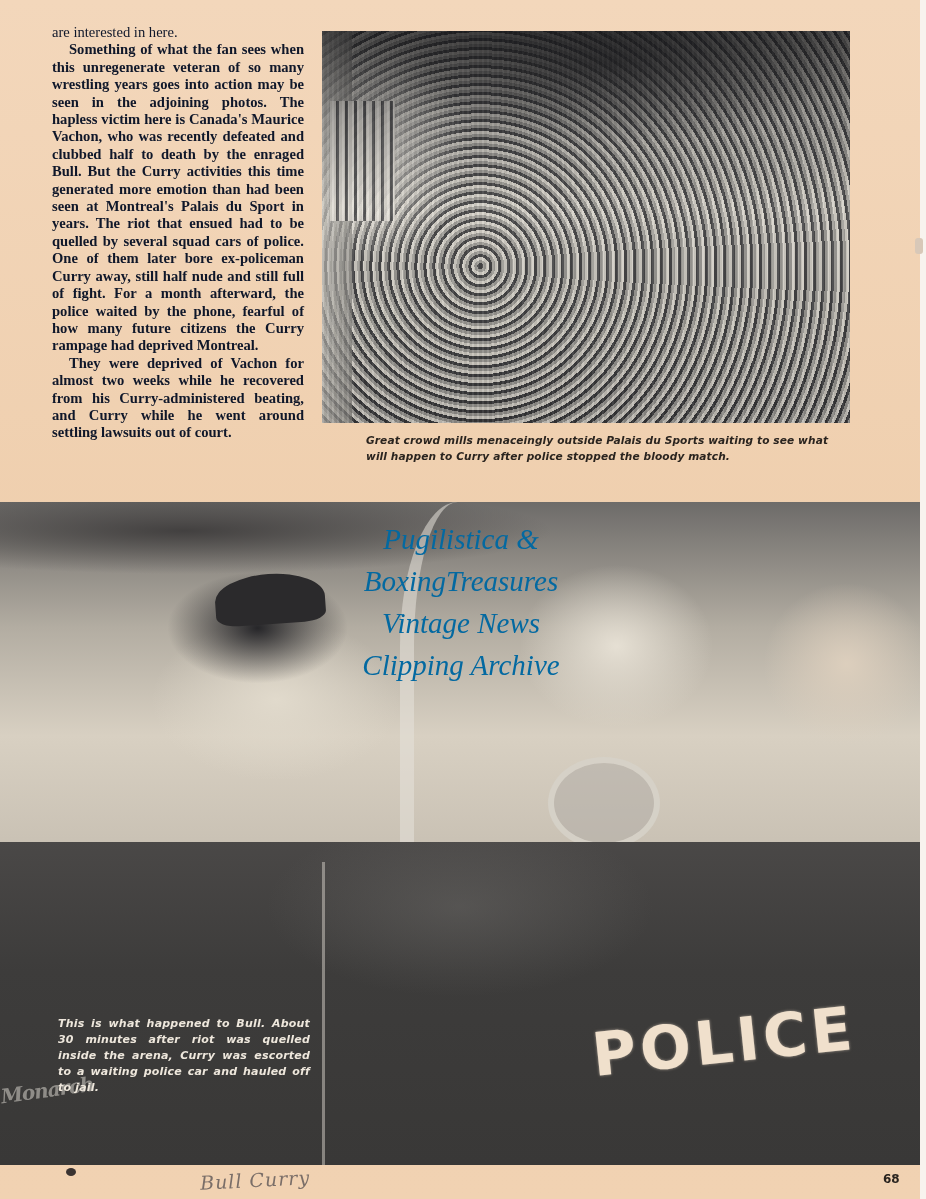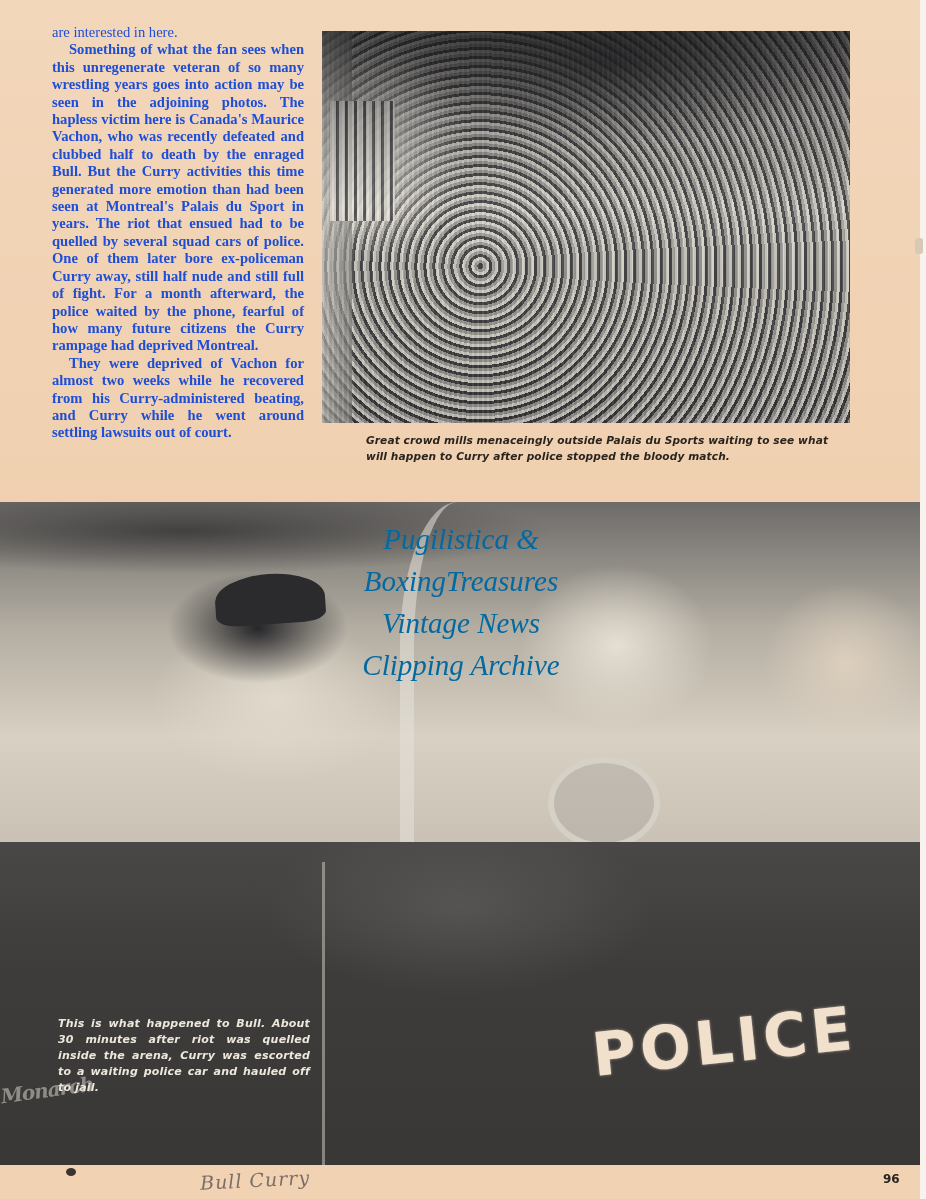--- a/index.html
+++ b/index.html
@@ -29,21 +29,21 @@
     }
     
     .article {
       position: absolute;
       left: 52px;
       top: 24px;
       width: 252px;
       font-family: "Liberation Serif", serif;
       font-size: 14.6px;
       line-height: 17.4px;
-      color: #1d4ed8;
+      color: #0f172a;
       text-align: justify;
     }
     .article p {
       margin: 0;
     }
     .article p.indent {
       text-indent: 17px;
       font-weight: bold;
     }
     
@@ -281,13 +281,13 @@
 
 <div class="watermark">
   <div>Pugilistica &amp;</div>
   <div>BoxingTreasures</div>
   <div>Vintage News</div>
   <div>Clipping Archive</div>
 </div>
 
 <div class="punch-hole"></div>
 <div class="handwriting">Bull Curry</div>
-<div class="page-number">96</div>
+<div class="page-number">68</div>
 
 </body></html>

